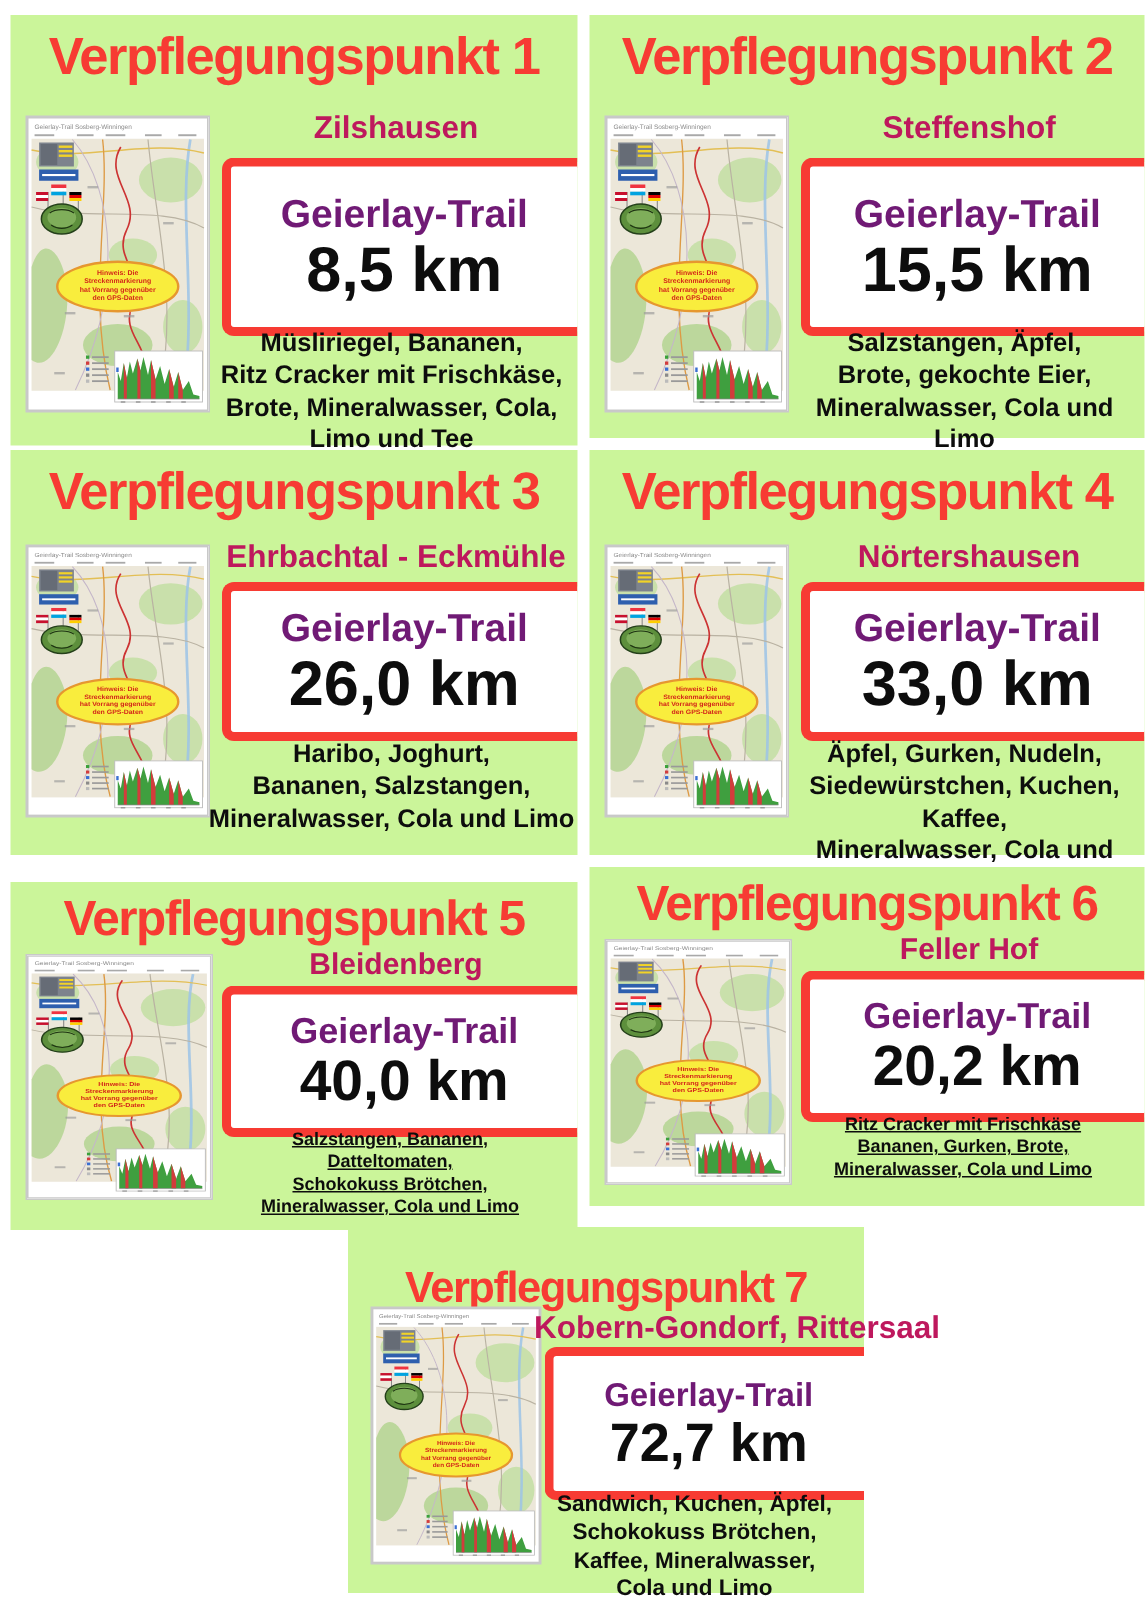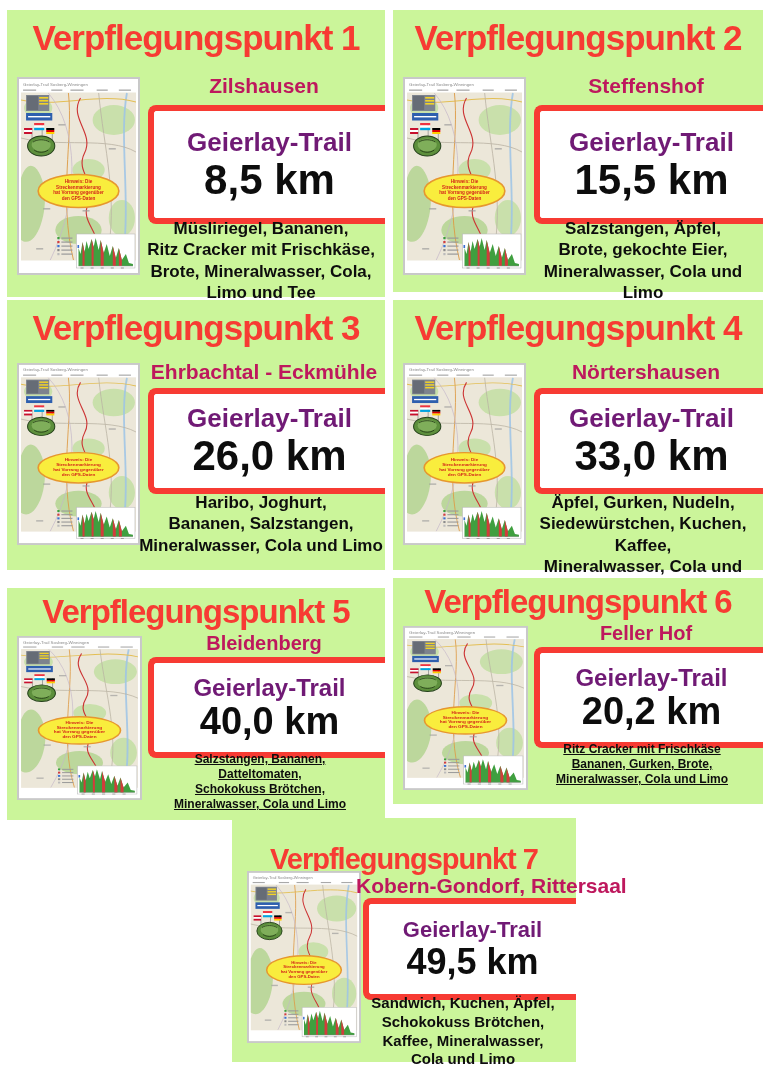--- a/index.html
+++ b/index.html
@@ -910,21 +910,21 @@
         <rect x="82" y="189.5" width="3" height="1"></rect>
               <rect x="92" y="189.5" width="3" height="1"></rect>
         <rect x="102" y="189.5" width="3" height="1"></rect>
       </g>
     </g>
   </svg>
 </div>
     <div class="loc">Kobern-Gondorf, Rittersaal</div>
     <div class="kmbox">
       <div class="trail">Geierlay-Trail</div>
-      <div class="dist">49,5 km</div>
+      <div class="dist">72,7 km</div>
     </div>
     <div class="food">
         <div>Sandwich, Kuchen, Äpfel,</div>
         <div>Schokokuss Brötchen,</div>
         <div>Kaffee, Mineralwasser,</div>
         <div>Cola und Limo</div>
       </div>
   </div>
 
 </div>

